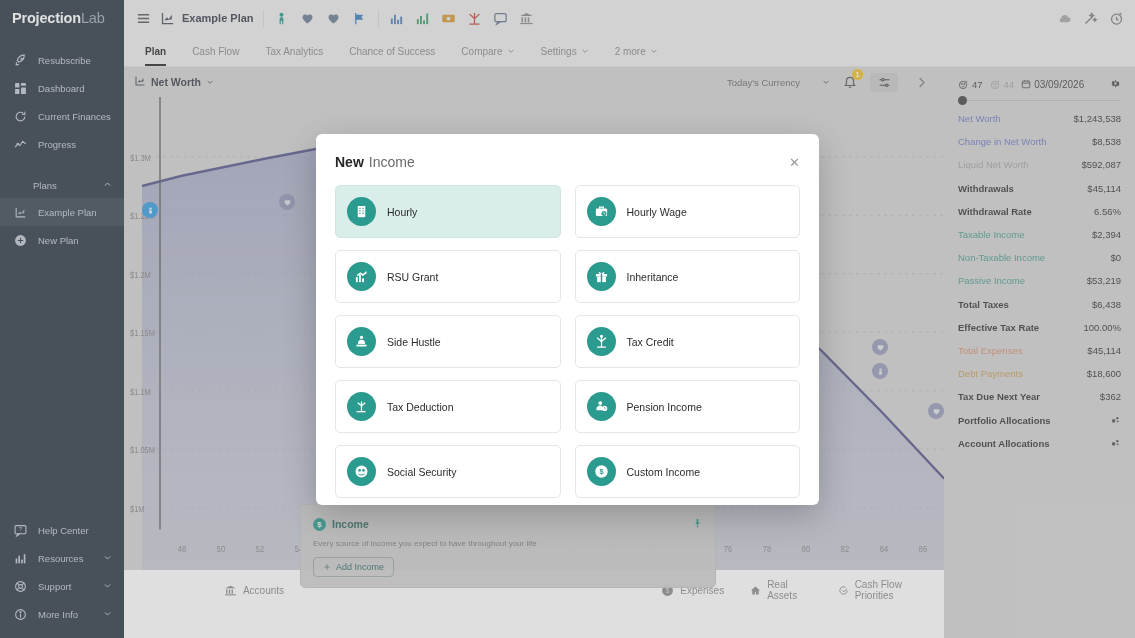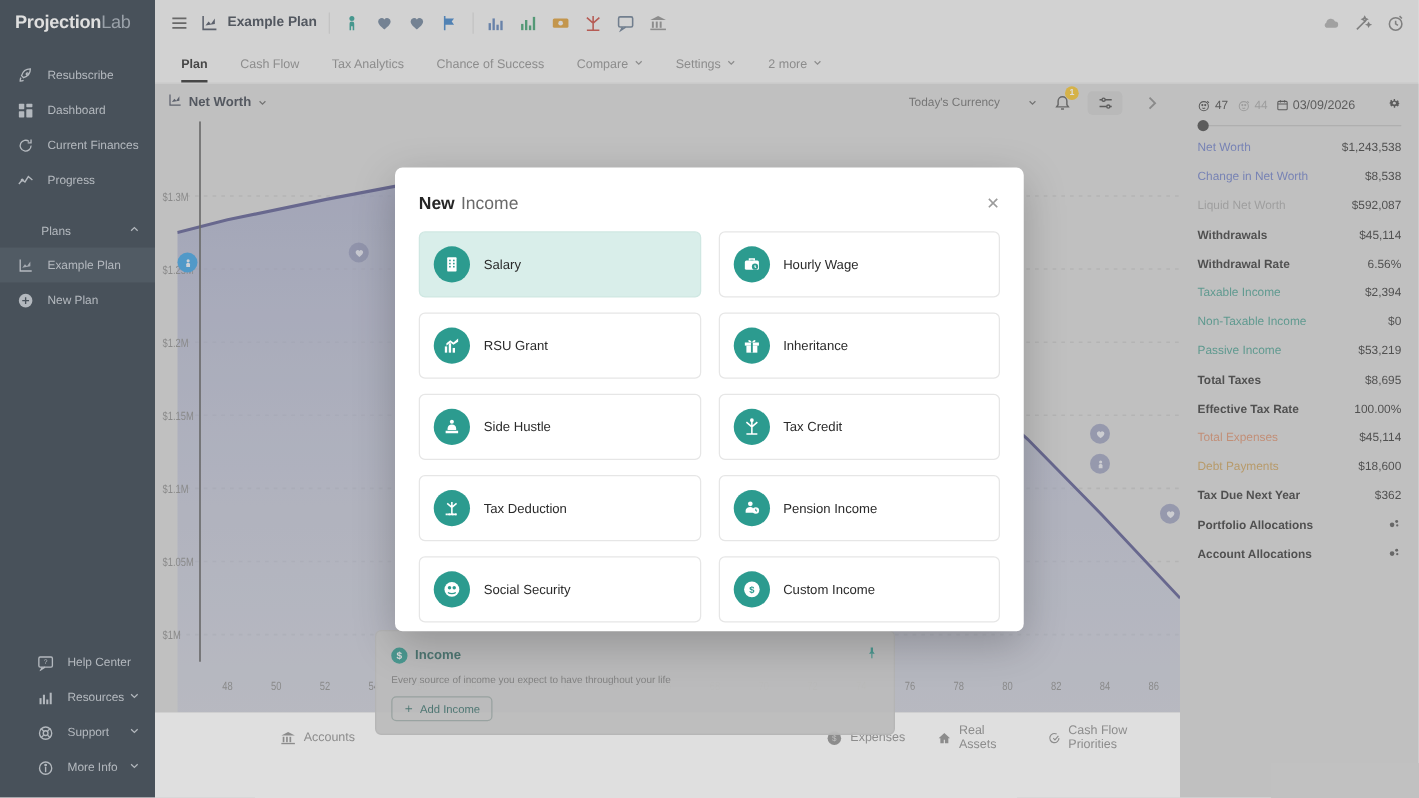--- a/index.html
+++ b/index.html
@@ -38,21 +38,21 @@
   }
   .nav-item .nav-ico svg { width: 13px; height: 13px; }
   .nav-label { white-space: nowrap; }
   .nav-chev { position: absolute; right: 12px; }
   .nav-chev svg { width: 9px; height: 9px; }
   .nav-section {
     height: 26px; display: flex; align-items: center;
     padding-left: 33px; font-size: 9.5px; color: #c3cad2;
     position: relative; cursor: pointer;
   }
-  .sidebar-bottom { position: absolute; bottom: 10px; left: 16px; right: 0; text-align: center; }
+  .sidebar-bottom { position: absolute; bottom: 10px; left: 0; right: 0; text-align: center; }
 
   
   #topbar {
     position: absolute; left: 124px; top: 0; right: 0; height: 36px;
     background: #ededed; display: flex; align-items: center;
     padding: 0 6px; z-index: 4;
   }
   .tb-ico { width: 26px; height: 26px; display: flex; align-items: center; justify-content: center; cursor: pointer; }
   .tb-ico svg { width: 15px; height: 15px; }
   .plan-title { display: flex; align-items: center; gap: 6px; margin: 0 4px 0 2px; }
@@ -732,21 +732,21 @@
     <div class="st-row">
         <span class="st-label" style="color:#4f9f91">Non-Taxable Income</span>
         <span class="st-val">$0</span>
       </div>
     <div class="st-row">
         <span class="st-label" style="color:#4f9f91">Passive Income</span>
         <span class="st-val">$53,219</span>
       </div>
     <div class="st-row">
         <span class="st-label" style="color:#3a3a3a;font-weight:bold">Total Taxes</span>
-        <span class="st-val">$8,695</span>
+        <span class="st-val">$6,438</span>
       </div>
     <div class="st-row">
         <span class="st-label" style="color:#3a3a3a;font-weight:bold">Effective Tax Rate</span>
         <span class="st-val">100.00%</span>
       </div>
     <div class="st-row">
         <span class="st-label" style="color:#d79070">Total Expenses</span>
         <span class="st-val">$45,114</span>
       </div>
     <div class="st-row">
@@ -790,21 +790,21 @@
           <svg viewBox="0 0 24 24">
             <rect x="6" y="3" width="12" height="18" rx="1"></rect>
             <rect x="8.5" y="6" width="2" height="2" fill="#2c9b8f"></rect>
             <rect x="13.5" y="6" width="2" height="2" fill="#2c9b8f"></rect>
             <rect x="8.5" y="10" width="2" height="2" fill="#2c9b8f"></rect>
             <rect x="13.5" y="10" width="2" height="2" fill="#2c9b8f"></rect>
             <rect x="8.5" y="14" width="2" height="2" fill="#2c9b8f"></rect>
             <rect x="13.5" y="14" width="2" height="2" fill="#2c9b8f"></rect>
           </svg>
         </span>
-      <span class="opt-label">Salary</span>
+      <span class="opt-label">Hourly</span>
     </div>
 
     <div class="opt">
       <span class="opt-ico">
           <svg viewBox="0 0 24 24">
             <rect x="3" y="7" width="18" height="12" rx="2"></rect>
             <path d="M9 7V5h6v2" fill="none" stroke="#fff" stroke-width="2"></path>
             <circle cx="16" cy="15" r="4" fill="#2c9b8f"></circle>
             <path d="M16 13v2.2l1.5 1" stroke="#fff" stroke-width="1.4" fill="none"></path>
           </svg>

